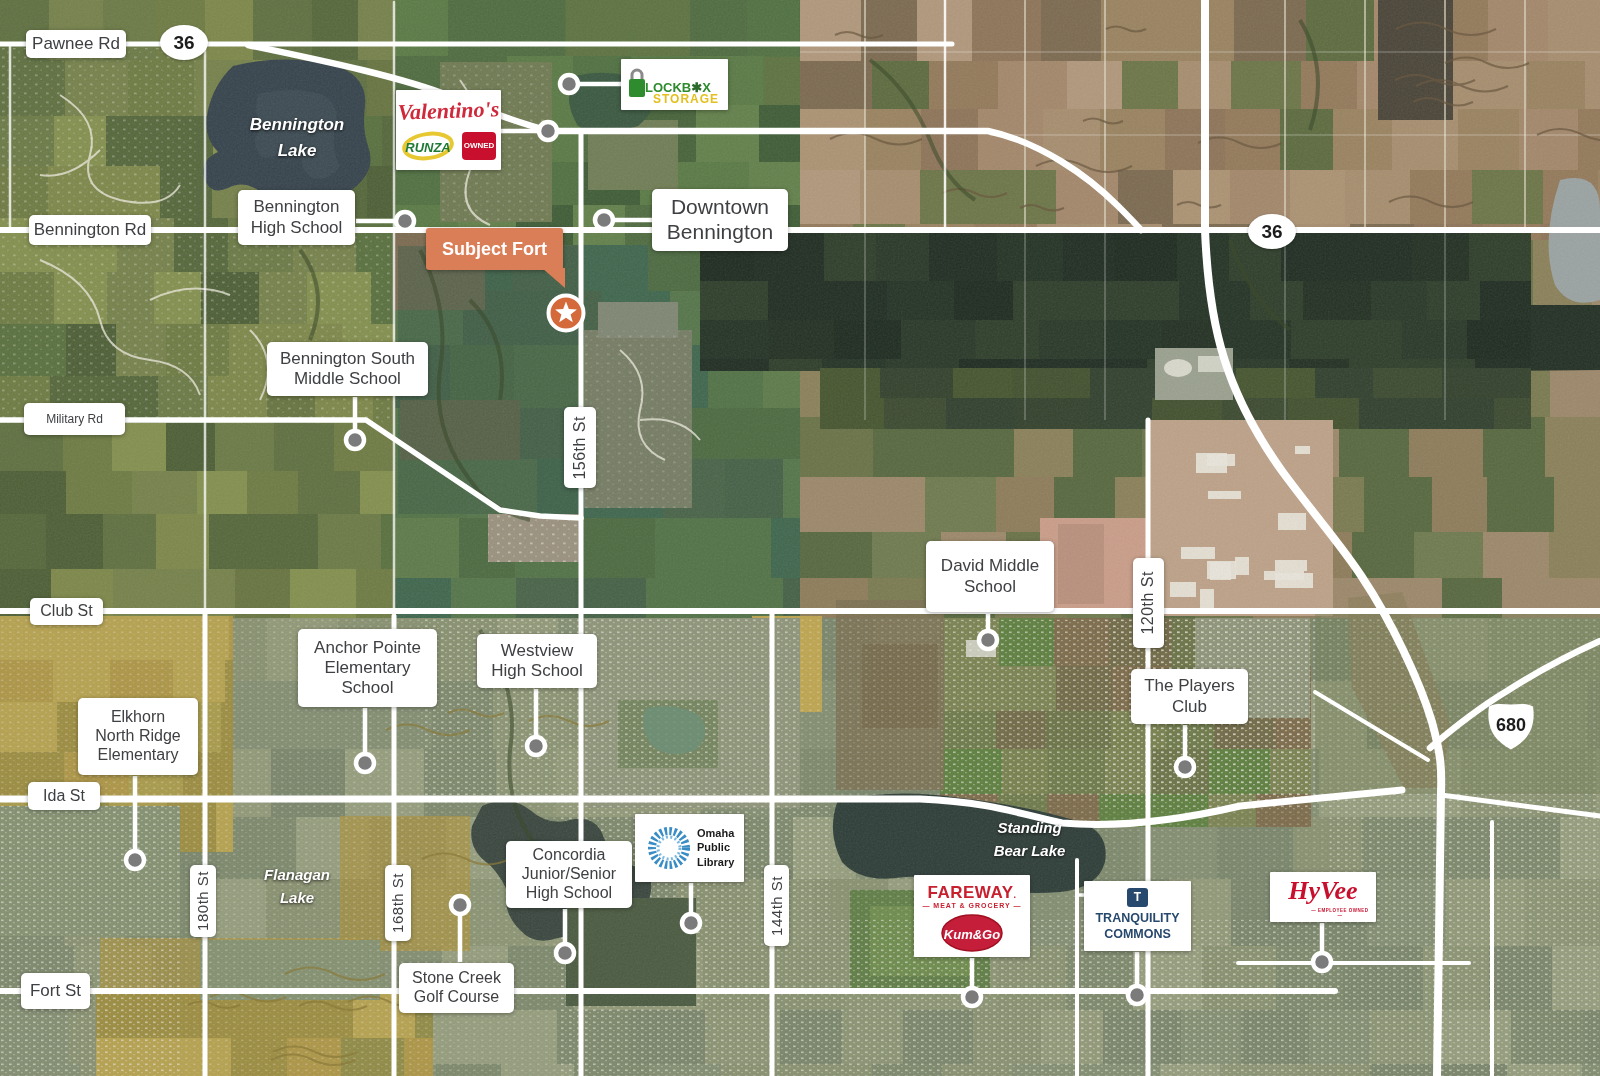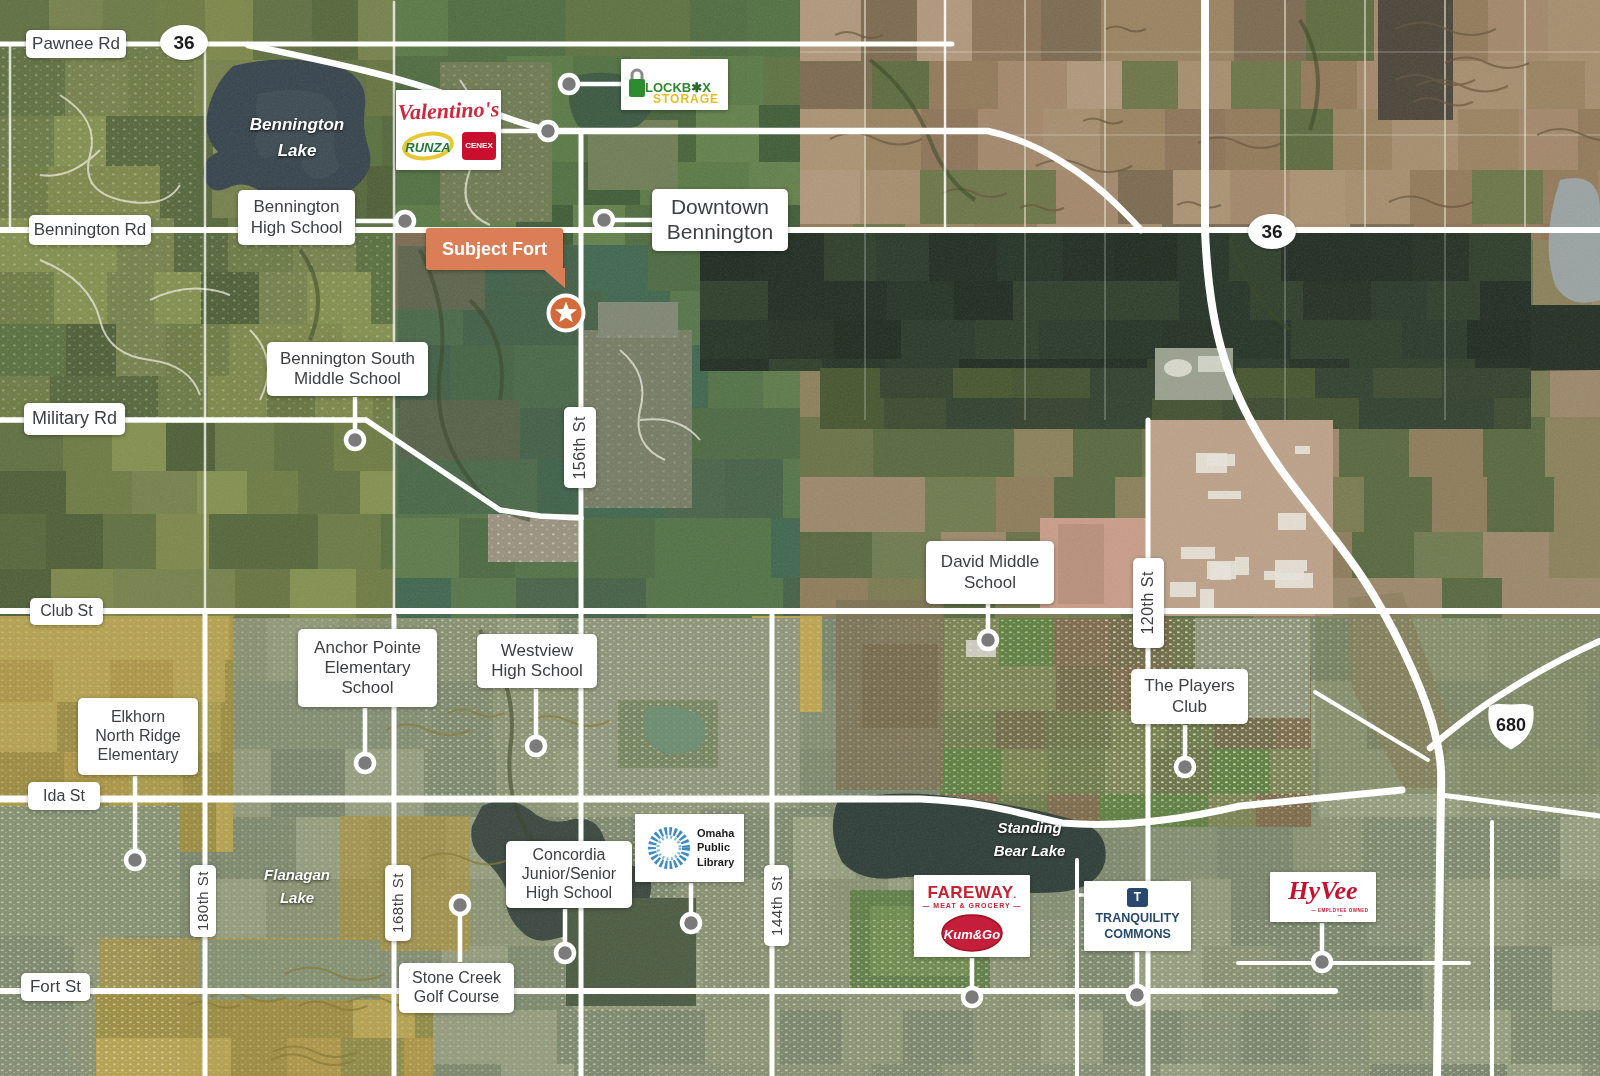--- a/index.html
+++ b/index.html
@@ -949,35 +949,35 @@
 <circle cx="1322" cy="962" r="9" fill="#7b7b7b" stroke="#ffffff" stroke-width="4.5"></circle>
 
 <circle cx="566" cy="313" r="17.5" fill="#d4693a" stroke="#ffffff" stroke-width="4"></circle>
 <polygon points="566.0,301.5 568.8,309.1 576.9,309.4 570.6,314.5 572.8,322.3 566.0,317.8 559.2,322.3 561.4,314.5 555.1,309.4 563.2,309.1" fill="#ffffff"></polygon>
 </svg>
 
 <div class="lbl" style="left:26px;top:30px;width:100px;height:28px;font-size:17px;">Pawnee Rd</div>
 
 <div class="lbl" style="left:29px;top:215px;width:122px;height:30px;font-size:17px;">Bennington Rd</div>
 
-<div class="lbl" style="left:24px;top:403px;width:101px;height:32px;font-size:18px;">Military Rd</div>
+<div class="lbl" style="left:24px;top:403px;width:101px;height:32px;font-size:12px;">Military Rd</div>
 
 <div class="lbl" style="left:30px;top:598px;width:73px;height:27px;font-size:16px;">Club St</div>
 
 <div class="lbl" style="left:28px;top:782px;width:72px;height:28px;font-size:16px;">Ida St</div>
 
-<div class="lbl" style="left:21px;top:973px;width:69px;height:28px;font-size:17px;">Fort St</div>
+<div class="lbl" style="left:21px;top:973px;width:69px;height:36px;font-size:17px;">Fort St</div>
 
 <div class="lbl" style="left:238px;top:190px;width:117px;height:55px;font-size:17px;">Bennington<br>High School</div>
 
 <div class="lbl" style="left:652px;top:189px;width:136px;height:62px;font-size:21px;">Downtown<br>Bennington</div>
 
 <div class="lbl" style="left:267px;top:342px;width:161px;height:54px;font-size:17px;">Bennington South<br>Middle School</div>
 
-<div class="lbl" style="left:926px;top:541px;width:128px;height:63px;font-size:17px;">David Middle<br>School</div>
+<div class="lbl" style="left:926px;top:541px;width:128px;height:71px;font-size:17px;">David Middle<br>School</div>
 
 <div class="lbl" style="left:298px;top:629px;width:139px;height:78px;font-size:17px;">Anchor Pointe<br>Elementary<br>School</div>
 
 <div class="lbl" style="left:477px;top:634px;width:120px;height:54px;font-size:17px;">Westview<br>High School</div>
 
 <div class="lbl" style="left:78px;top:698px;width:120px;height:77px;font-size:16px;">Elkhorn<br>North Ridge<br>Elementary</div>
 
 <div class="lbl" style="left:1131px;top:669px;width:117px;height:55px;font-size:17px;">The Players<br>Club</div>
 
 <div class="lbl" style="left:506px;top:841px;width:126px;height:67px;font-size:16px;">Concordia<br>Junior/Senior<br>High School</div>
@@ -1024,21 +1024,21 @@
 <text x="25" y="33" text-anchor="middle" font-family="Liberation Sans, sans-serif" font-size="18" font-weight="bold" fill="#1c1c1c">680</text>
 </svg>
 
 <div class="logobox" style="left:396px;top:90px;width:105px;height:80px;">
 <div style="position:absolute;left:0;top:8px;width:105px;text-align:center;font-family:'Liberation Serif',serif;font-style:italic;font-weight:bold;font-size:22px;color:#cf2a3c;transform:rotate(-2deg);">Valentino's</div>
 <svg style="position:absolute;left:6px;top:41px;" width="52" height="32" viewBox="0 0 52 32">
 <ellipse cx="26" cy="15" rx="24" ry="12" fill="none" stroke="#e8c832" stroke-width="4" transform="rotate(-8 26 15)"></ellipse>
 <text x="26" y="21" text-anchor="middle" font-family="Liberation Sans,sans-serif" font-size="13" font-weight="bold" font-style="italic" fill="#1e7a34">RUNZA</text>
 </svg>
 <div style="position:absolute;left:66px;top:42px;width:34px;height:28px;background:#c8102e;border-radius:4px;"></div>
-<div style="position:absolute;left:66px;top:51px;width:34px;text-align:center;font-size:8px;font-weight:bold;color:#fff;letter-spacing:0;">CENEX</div>
+<div style="position:absolute;left:66px;top:51px;width:34px;text-align:center;font-size:8px;font-weight:bold;color:#fff;letter-spacing:0;">OWNED</div>
 </div>
 
 <div class="logobox" style="left:621px;top:59px;width:107px;height:51px;text-align:right;">
 <svg style="position:absolute;left:6px;top:6px;" width="96" height="40" viewBox="0 0 96 40">
 <rect x="2" y="14" width="16" height="18" rx="2" fill="#2e8b2e"></rect>
 <path d="M5,14 v-4 a5,5 0 0 1 10,0 v4" fill="none" stroke="#8a8a8a" stroke-width="3"></path>
 <text x="18" y="27" font-family="Liberation Sans,sans-serif" font-size="13" font-weight="bold" fill="#2e8b2e">LOCKB<tspan fill="#2b6b2b">✱</tspan>X</text>
 <text x="26" y="38" font-family="Liberation Sans,sans-serif" font-size="12" font-weight="bold" fill="#e3c020" letter-spacing="1">STORAGE</text>
 </svg>
 </div>

